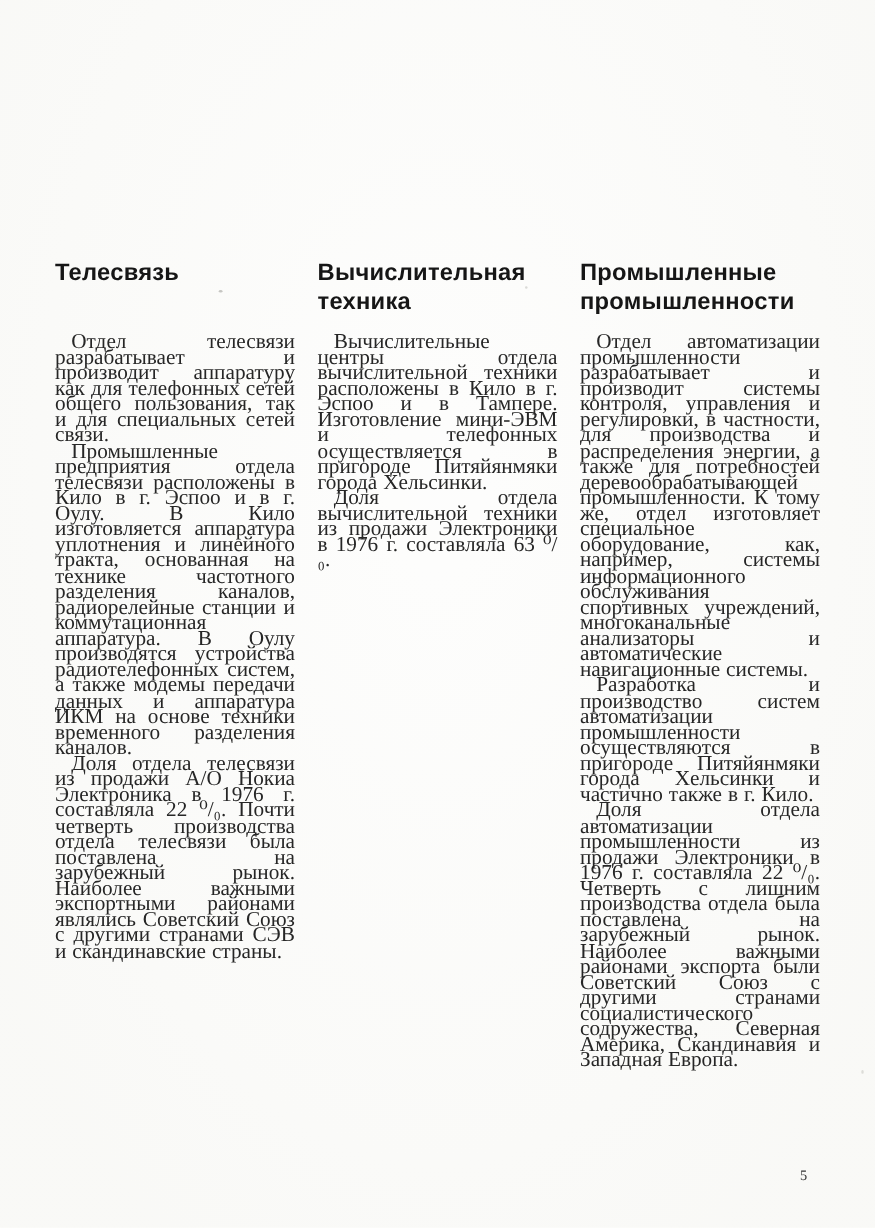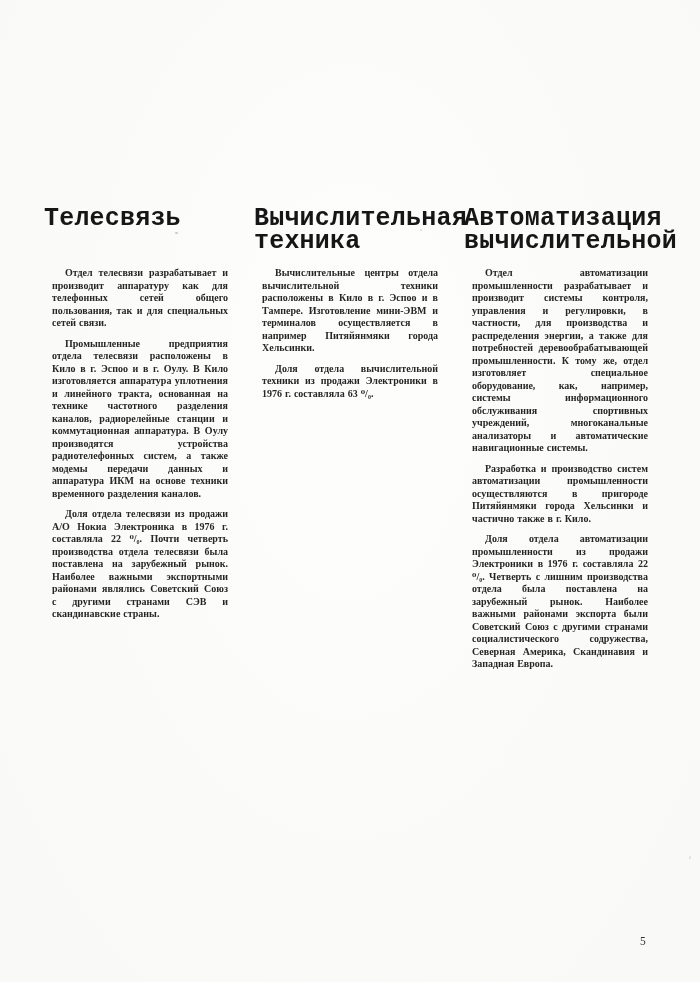--- a/index.html
+++ b/index.html
@@ -29,37 +29,36 @@
     display: flex;
     gap: 18px;
   }
   .column {
     width: 192px;
     flex: 0 0 192px;
   }
   .column h2 {
     margin: 0 0 14px 0;
     min-height: 46px;
-    font-family: Liberation Mono, monospace;
+    font-family: Liberation Sans, sans-serif;
     font-weight: bold;
-    font-size: 25px;
+    font-size: 19px;
     line-height: 23px;
     letter-spacing: 0.2px;
     color: #161616;
   }
   .column p {
-    margin: 8px;
+    margin: 0;
     font-family: "Liberation Serif", "DejaVu Serif", serif;
-    font-size: 10px;
+    font-size: 17px;
     line-height: 12.5px;
     text-align: justify;
     text-indent: 13px;
     color: #262626;
     word-spacing: 0.5px;
-    font-weight: bold;
   }
   .page-number {
     position: absolute;
     left: 640px;
     top: 935px;
     font-family: "Liberation Serif", "DejaVu Serif", serif;
     font-size: 11.5px;
     color: #333;
   }
   .speck {
@@ -81,26 +80,26 @@
 
     <section class="column">
       <h2>Телесвязь</h2>
       <p>Отдел телесвязи разрабатывает и производит аппаратуру как для телефонных сетей общего пользования, так и для специальных сетей связи.</p>
       <p>Промышленные предприятия отдела телесвязи расположены в Кило в г. Эспоо и в г. Оулу. В Кило изготовляется аппаратура уплотнения и линейного тракта, основанная на технике частотного разделения каналов, радиорелейные станции и коммутационная аппаратура. В Оулу производятся устройства радиотелефонных систем, а также модемы передачи данных и аппаратура ИКМ на основе техники временного разделения каналов.</p>
       <p>Доля отдела телесвязи из продажи А/О Нокиа Электроника в 1976 г. составляла 22 ⁰/₀. Почти четверть производства отдела телесвязи была поставлена на зарубежный рынок. Наиболее важными экспортными районами являлись Советский Союз с другими странами СЭВ и скандинавские страны.</p>
     </section>
 
     <section class="column">
       <h2>Вычислительная техника</h2>
-      <p>Вычислительные центры отдела вычислительной техники расположены в Кило в г. Эспоо и в Тампере. Изготовление мини-ЭВМ и терминалов осуществляется в например Питяйянмяки города Хельсинки.</p>
+      <p>Вычислительные центры отдела вычислительной техники расположены в Кило в г. Эспоо и в Тампере. Изготовление мини-ЭВМ и телефонных осуществляется в пригороде Питяйянмяки города Хельсинки.</p>
       <p>Доля отдела вычислительной техники из продажи Электроники в 1976 г. составляла 63 ⁰/₀.</p>
     </section>
 
     <section class="column">
-      <h2>Автоматизация вычислительной</h2>
+      <h2>Промышленные промышленности</h2>
       <p>Отдел автоматизации промышленности разрабатывает и производит системы контроля, управления и регулировки, в частности, для производства и распределения энергии, а также для потребностей деревообрабатывающей промышленности. К тому же, отдел изготовляет специальное оборудование, как, например, системы информационного обслуживания спортивных учреждений, многоканальные анализаторы и автоматические навигационные системы.</p>
       <p>Разработка и производство систем автоматизации промышленности осуществляются в пригороде Питяйянмяки города Хельсинки и частично также в г. Кило.</p>
       <p>Доля отдела автоматизации промышленности из продажи Электроники в 1976 г. составляла 22 ⁰/₀. Четверть с лишним производства отдела была поставлена на зарубежный рынок. Наиболее важными районами экспорта были Советский Союз с другими странами социалистического содружества, Северная Америка, Скандинавия и Западная Европа.</p>
     </section>
 
   </main>
 
   <div class="page-number">5</div>
 
   <span class="speck speck-1"></span>

